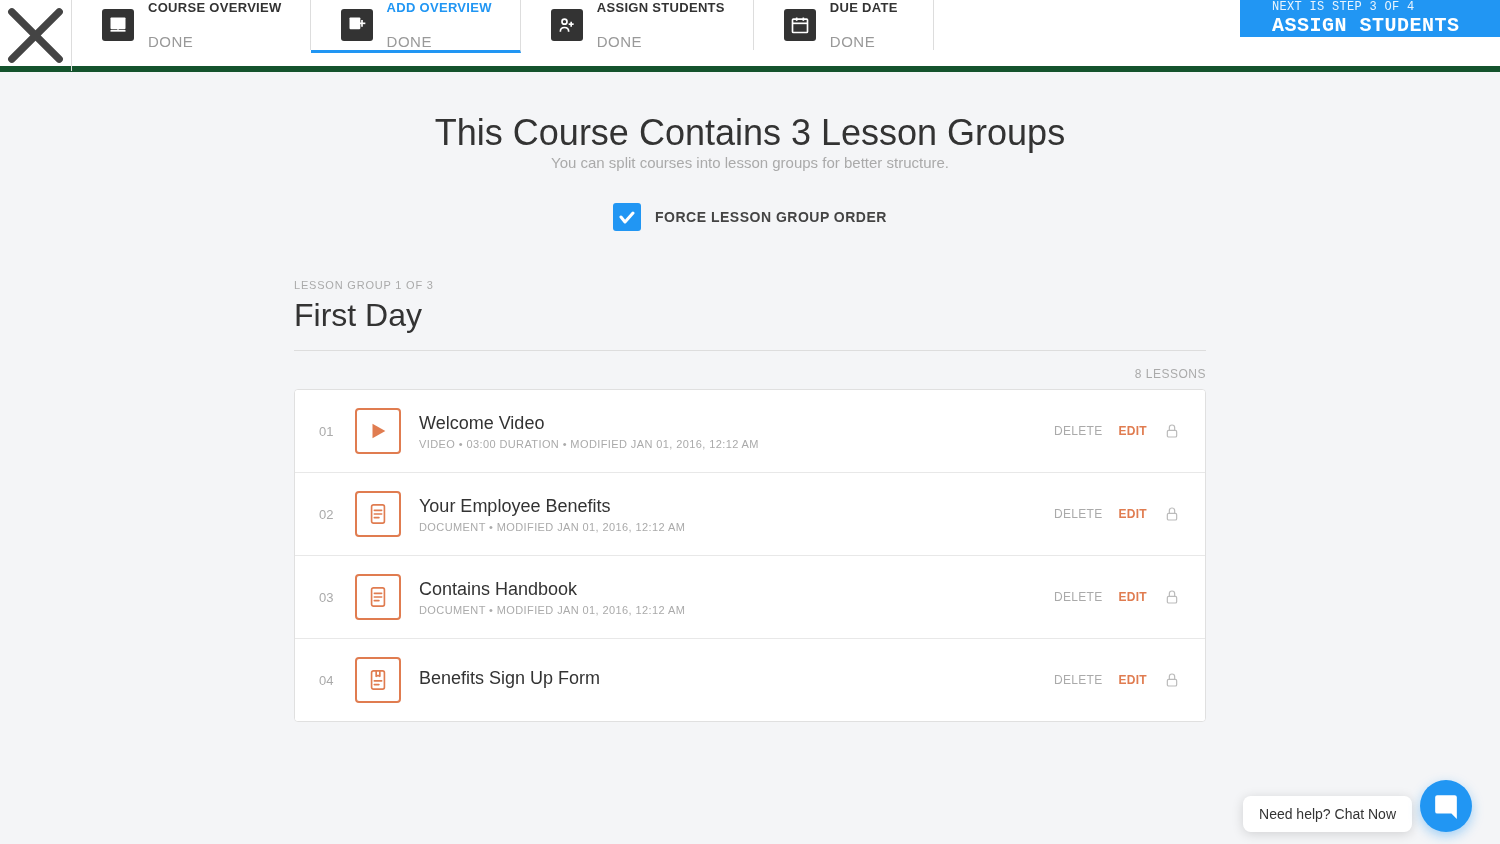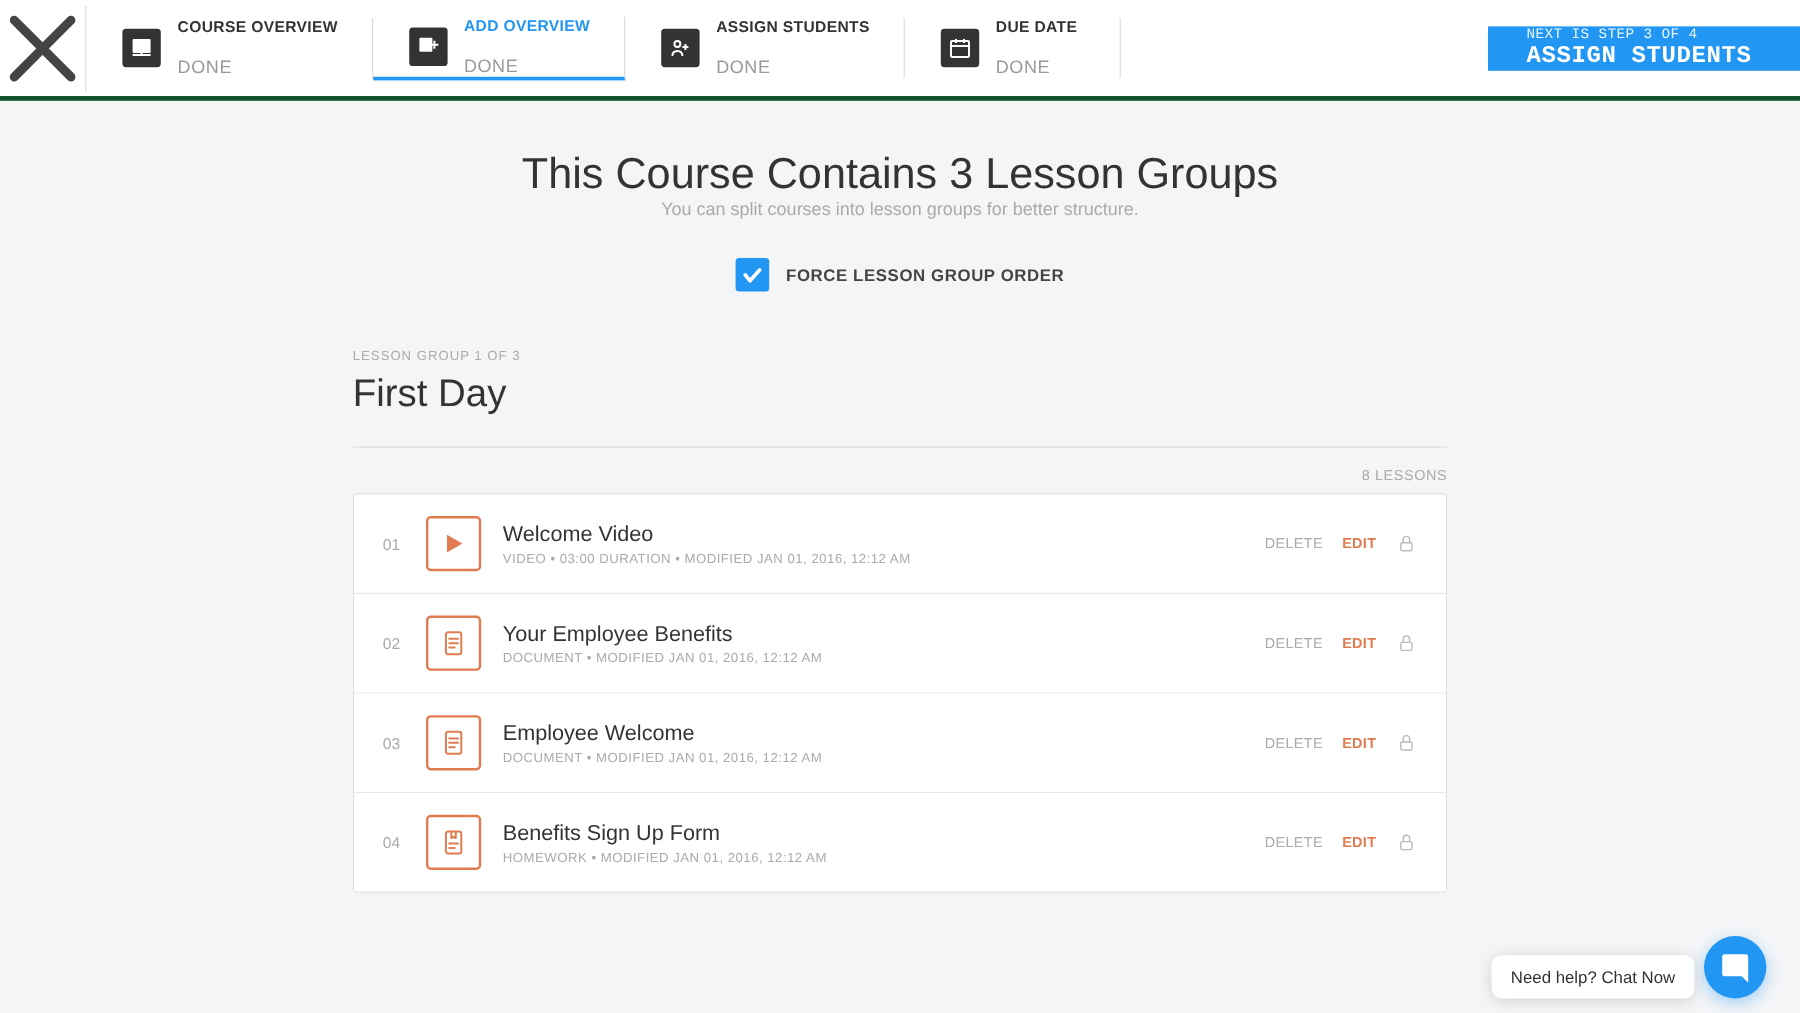--- a/index.html
+++ b/index.html
@@ -1,24 +1,24 @@
 <!DOCTYPE html>
 <html><head>
   <meta charset="utf-8">
   <style>
     * { box-sizing: border-box; margin: 0; padding: 0; }
     body { font-family: 'Helvetica Neue', Arial, sans-serif; background: #f4f5f7; min-height: 844px; }
 
     
     .top-nav {
       display: flex;
-      align-items: center;
+      align-items: flex-start;
       background: #fff;
-      border-bottom: 4px solid #14532d;
-      height: 84px;
+      border-bottom: 6px solid #14532d;
+      height: 72px;
       position: relative;
     }
     .close-btn {
       display: flex;
       align-items: center;
       justify-content: center;
       width: 72px;
       border-right: 1px solid #ddd;
       cursor: pointer;
       font-size: 22px;
@@ -163,21 +163,21 @@
       color: #aaa;
       letter-spacing: 0.8px;
       text-transform: uppercase;
       margin-bottom: 6px;
     }
     .lesson-group-header {
       display: flex;
       align-items: center;
       justify-content: space-between;
       margin-bottom: 16px;
-      padding-bottom: 26px;
+      padding-bottom: 16px;
       border-bottom: 1px solid #ddd;
     }
     .lesson-group-name {
       font-size: 32px;
       font-weight: 300;
       color: #333;
     }
     .group-header-right {
       display: flex;
       align-items: center;
@@ -496,21 +496,21 @@
         <span class="lesson-num">03</span>
         <div class="lesson-icon-wrap">
           <svg viewBox="0 0 24 24" stroke-linecap="round" stroke-linejoin="round">
             <rect x="5" y="2" width="14" height="20" rx="2" stroke="#e07c50"></rect>
             <line x1="8" y1="8" x2="16" y2="8" stroke="#e07c50"></line>
             <line x1="8" y1="12" x2="16" y2="12" stroke="#e07c50"></line>
             <line x1="8" y1="16" x2="13" y2="16" stroke="#e07c50"></line>
           </svg>
         </div>
         <div class="lesson-info">
-          <div class="lesson-title">Employee Welcome</div>
+          <div class="lesson-title">Contains Handbook</div>
           <div class="lesson-meta">DOCUMENT • Modified Jan 01, 2016, 12:12 AM</div>
         </div>
         <div class="lesson-actions">
           <span class="action-delete">DELETE</span>
           <span class="action-edit">EDIT</span>
           <div class="action-lock">
             <svg viewBox="0 0 24 24" stroke-linecap="round" stroke-linejoin="round">
               <rect x="5" y="11" width="14" height="10" rx="2"></rect>
               <path d="M8 11V7a4 4 0 0 1 8 0v4"></path>
             </svg>
@@ -523,21 +523,20 @@
         <div class="lesson-icon-wrap">
           <svg viewBox="0 0 24 24" stroke-linecap="round" stroke-linejoin="round">
             <rect x="5" y="2" width="14" height="20" rx="2" stroke="#e07c50"></rect>
             <path d="M14 2v6l-2-1-2 1V2" stroke="#e07c50"></path>
             <line x1="8" y1="13" x2="16" y2="13" stroke="#e07c50"></line>
             <line x1="8" y1="17" x2="13" y2="17" stroke="#e07c50"></line>
           </svg>
         </div>
         <div class="lesson-info">
           <div class="lesson-title">Benefits Sign Up Form</div>
-          <div class="lesson-meta">HOMEWORK • Modified Jan 01, 2016, 12:12 AM</div>
         </div>
         <div class="lesson-actions">
           <span class="action-delete">DELETE</span>
           <span class="action-edit">EDIT</span>
           <div class="action-lock">
             <svg viewBox="0 0 24 24" stroke-linecap="round" stroke-linejoin="round">
               <rect x="5" y="11" width="14" height="10" rx="2"></rect>
               <path d="M8 11V7a4 4 0 0 1 8 0v4"></path>
             </svg>
           </div>

